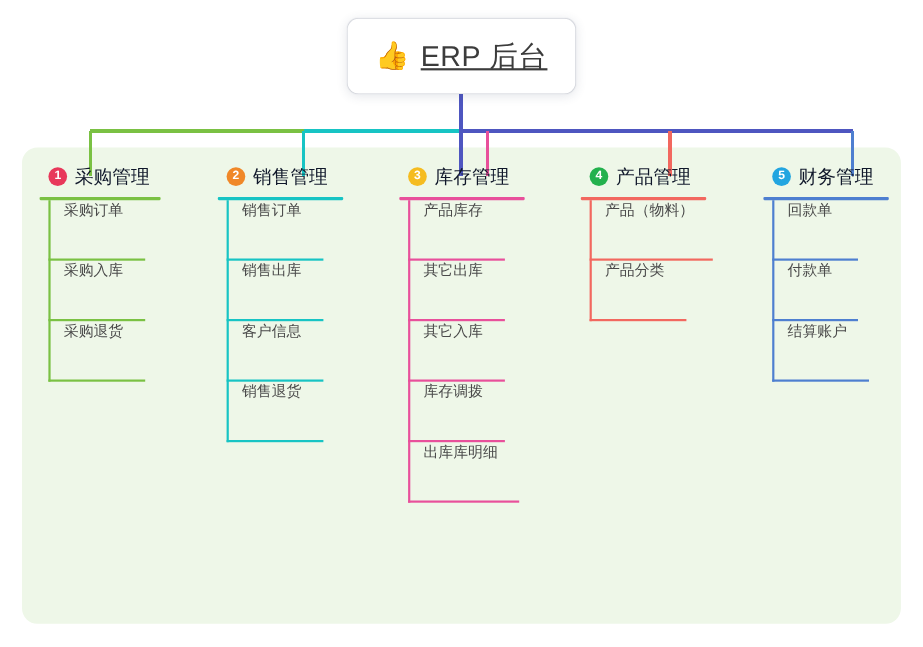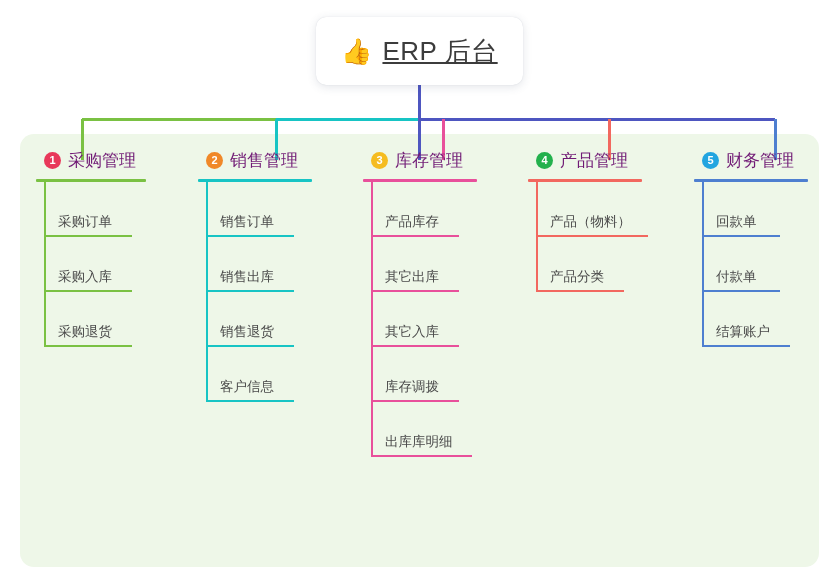--- a/index.html
+++ b/index.html
@@ -90,21 +90,21 @@
     border-radius: 50%;
     color: #ffffff;
     font-size: 11px;
     line-height: 17px;
     text-align: center;
     font-weight: bold;
     flex: 0 0 auto;
   }
   .branch-label {
     font-size: 17px;
-    color: #701a75;
+    color: #0f172a;
     white-space: nowrap;
   }
   .head-rule {
     height: 3px;
     margin-top: 7px;
     border-radius: 1px;
   }
 
   
   .leaves {
@@ -116,21 +116,20 @@
     position: absolute;
     left: 0px;
     top: 0;
     width: 2px;
     bottom: 0;
   }
   .leaf {
     position: relative;
     height: 55px;
     display: flex;
-    align-items: flex-end;
     box-sizing: border-box;
   }
   .leaf-text {
     font-size: 13.5px;
     color: #4a4a4a;
     white-space: nowrap;
     padding: 0 0 6px 14px;
   }
   .leaf-rule {
     position: absolute;
@@ -199,25 +198,25 @@
           <div class="spine" style="background: rgb(23, 196, 196);"></div>
           <div class="leaf">
             <span class="leaf-text">销售订单</span>
             <div class="leaf-rule" style="background: rgb(23, 196, 196); width: 88px;"></div>
           </div>
           <div class="leaf">
             <span class="leaf-text">销售出库</span>
             <div class="leaf-rule" style="background: rgb(23, 196, 196); width: 88px;"></div>
           </div>
           <div class="leaf">
+            <span class="leaf-text">客户信息</span>
+            <div class="leaf-rule" style="background: rgb(23, 196, 196); width: 88px;"></div>
+          </div>
+          <div class="leaf">
             <span class="leaf-text">销售退货</span>
-            <div class="leaf-rule" style="background: rgb(23, 196, 196); width: 88px;"></div>
-          </div>
-          <div class="leaf">
-            <span class="leaf-text">客户信息</span>
             <div class="leaf-rule" style="background: rgb(23, 196, 196); width: 88px;"></div>
           </div>
         </div>
       </div>
       <div class="branch" style="left: 363px;">
         <div class="branch-head">
           <span class="badge" style="background: rgb(245, 188, 32);">3</span>
           <span class="branch-label">库存管理</span>
         </div>
         <div class="head-rule" style="background: rgb(232, 80, 155); width: 114px;"></div>

